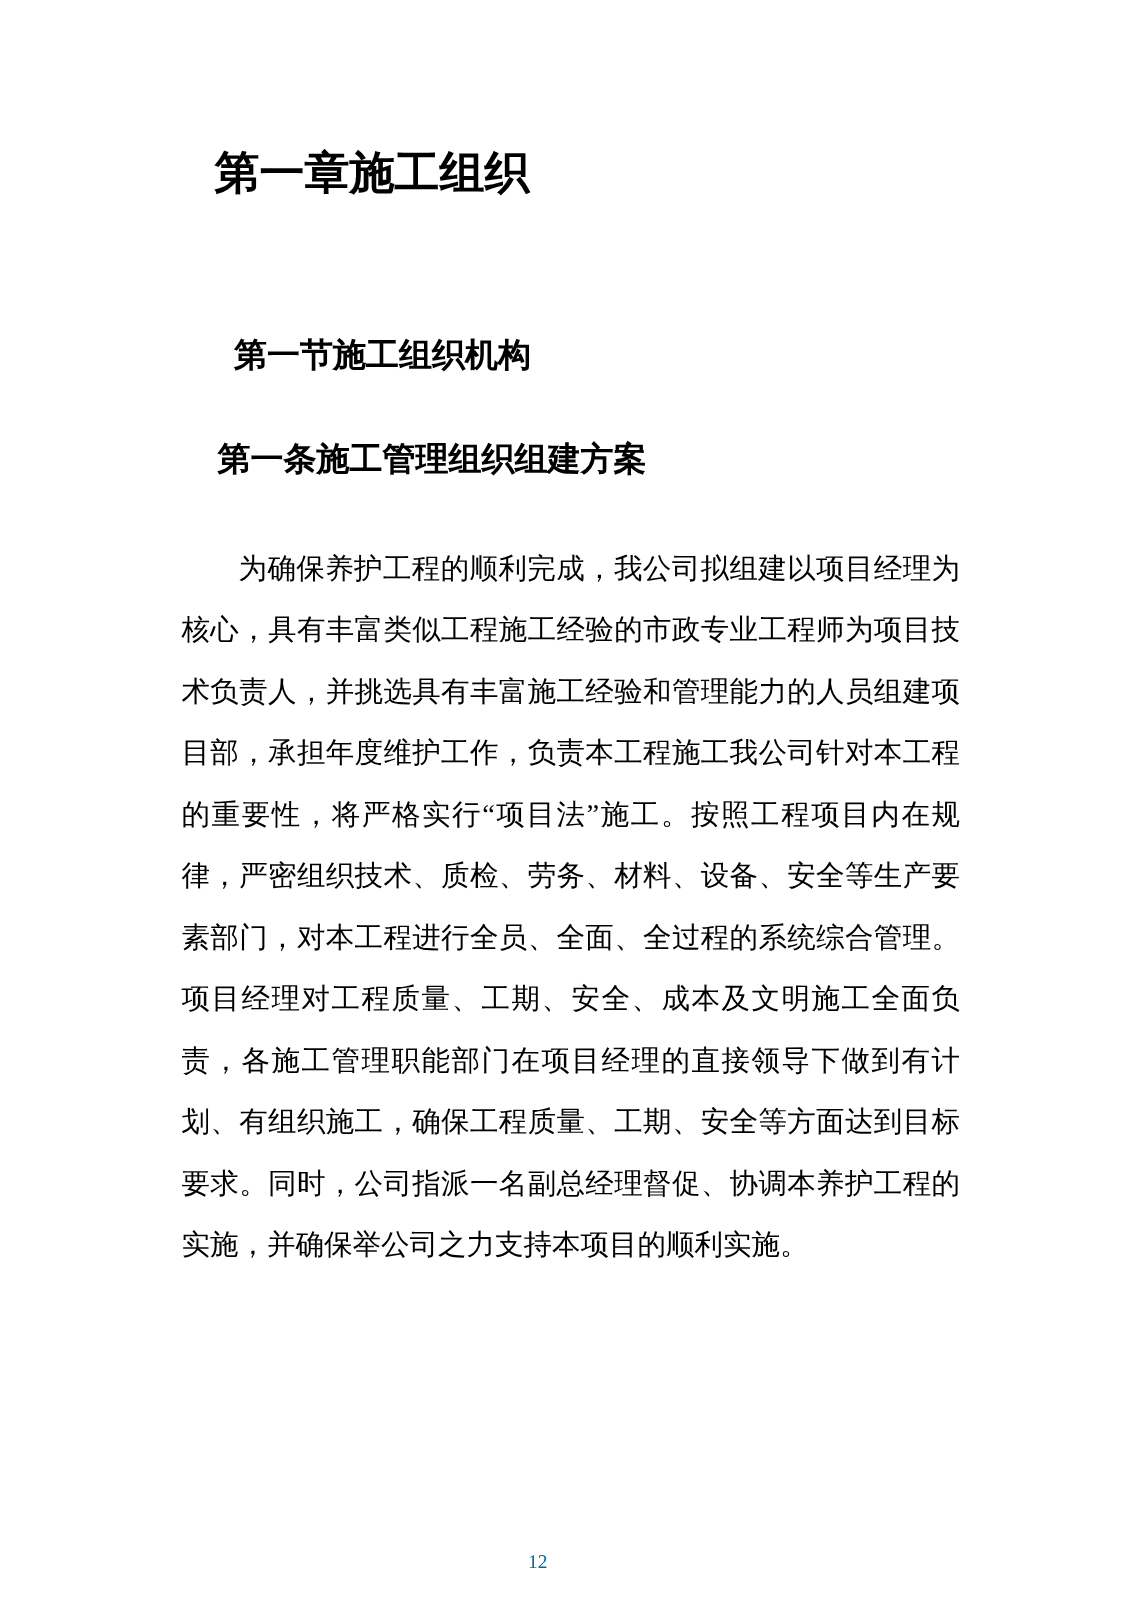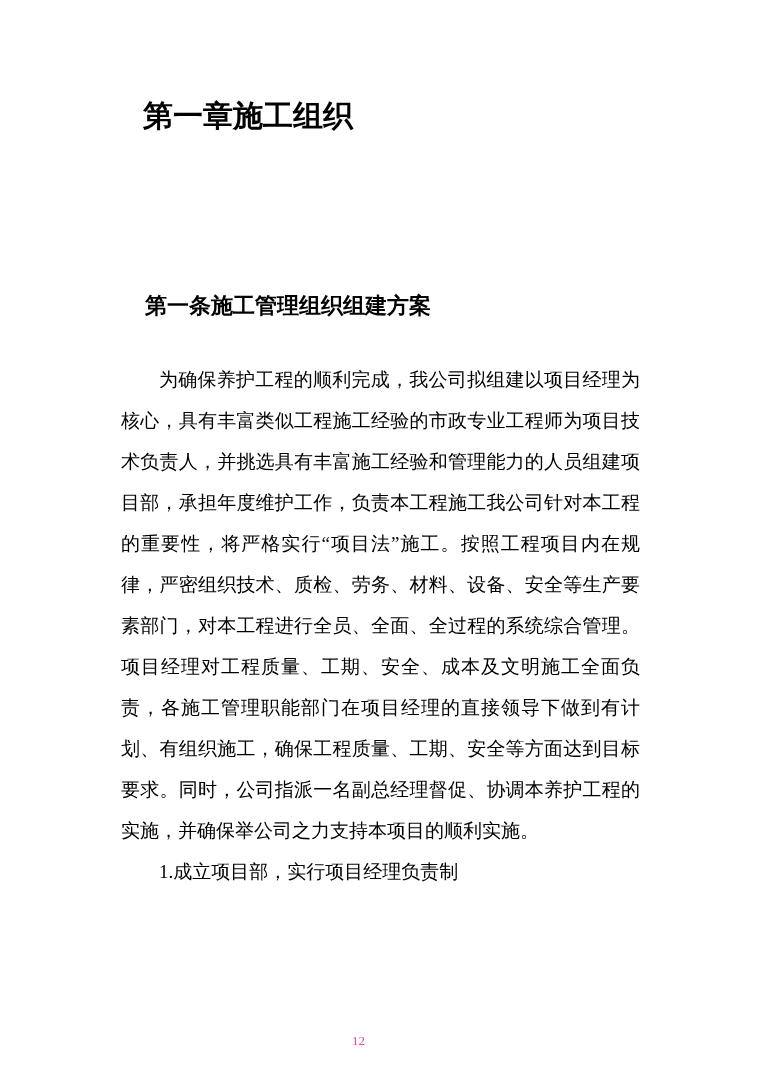--- a/index.html
+++ b/index.html
@@ -62,33 +62,33 @@
       padding: 0;
       text-indent: 2em;
     }
     .page-number {
       position: absolute;
       left: 0;
       top: 1033px;
       width: 100%;
       text-align: center;
       font-size: 13px;
-      color: #ec4899;
+      color: #0369a1;
     }
   </style>
 </head>
 <body>
 
 <div class="page">
 
   <h1 class="chapter-title">第一章施工组织</h1>
 
+  <h2 class="section-title">第一节施工组织机构</h2>
 
   <h3 class="article-title">第一条施工管理组织组建方案</h3>
 
   <div class="body-text">
     <p>为确保养护工程的顺利完成，我公司拟组建以项目经理为核心，具有丰富类似工程施工经验的市政专业工程师为项目技术负责人，并挑选具有丰富施工经验和管理能力的人员组建项目部，承担年度维护工作，负责本工程施工我公司针对本工程的重要性，将严格实行“项目法”施工。按照工程项目内在规律，严密组织技术、质检、劳务、材料、设备、安全等生产要素部门，对本工程进行全员、全面、全过程的系统综合管理。项目经理对工程质量、工期、安全、成本及文明施工全面负责，各施工管理职能部门在项目经理的直接领导下做到有计划、有组织施工，确保工程质量、工期、安全等方面达到目标要求。同时，公司指派一名副总经理督促、协调本养护工程的实施，并确保举公司之力支持本项目的顺利实施。</p>
-    <p>1.成立项目部，实行项目经理负责制</p>
   </div>
 
   <div class="page-number">12</div>
 
 </div>
 
 </body></html>

